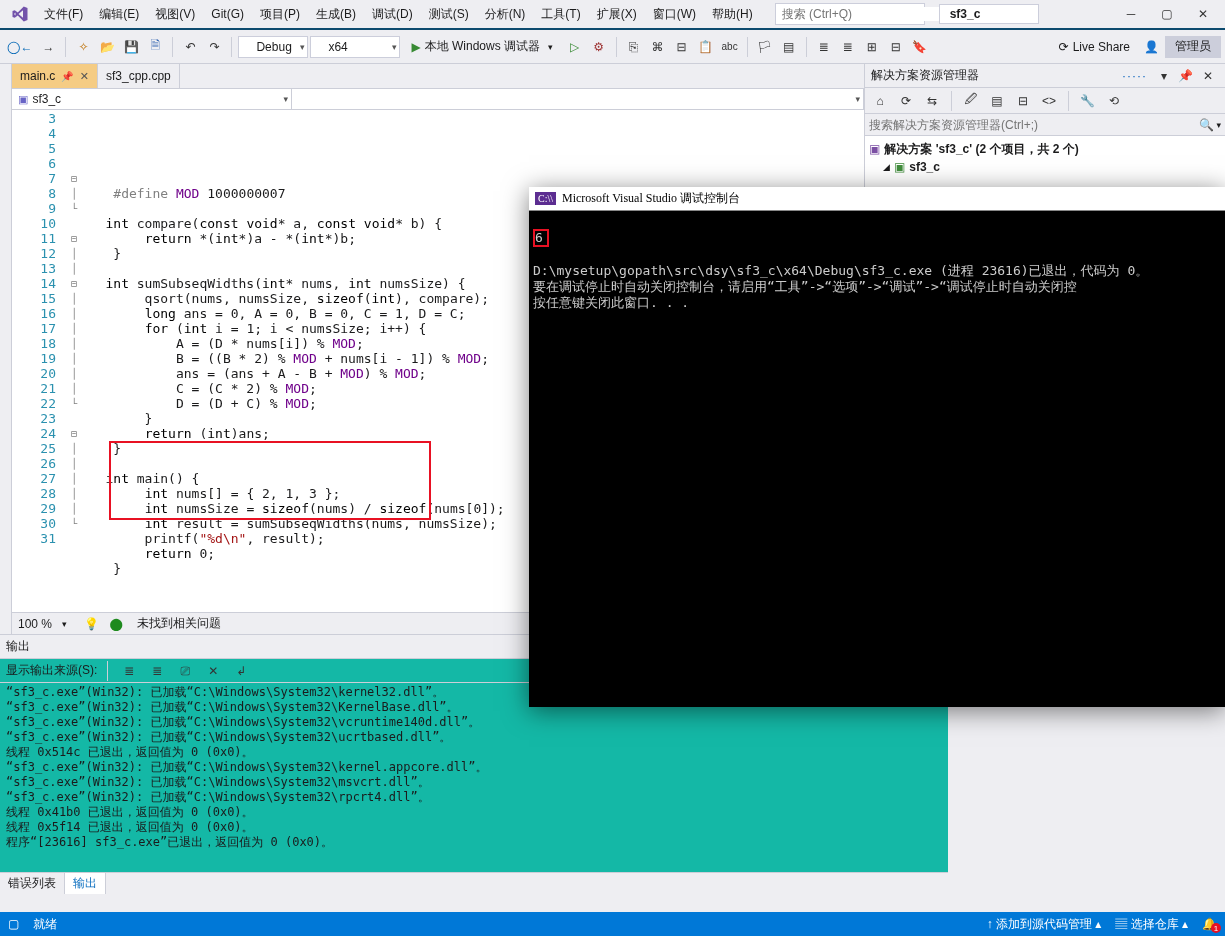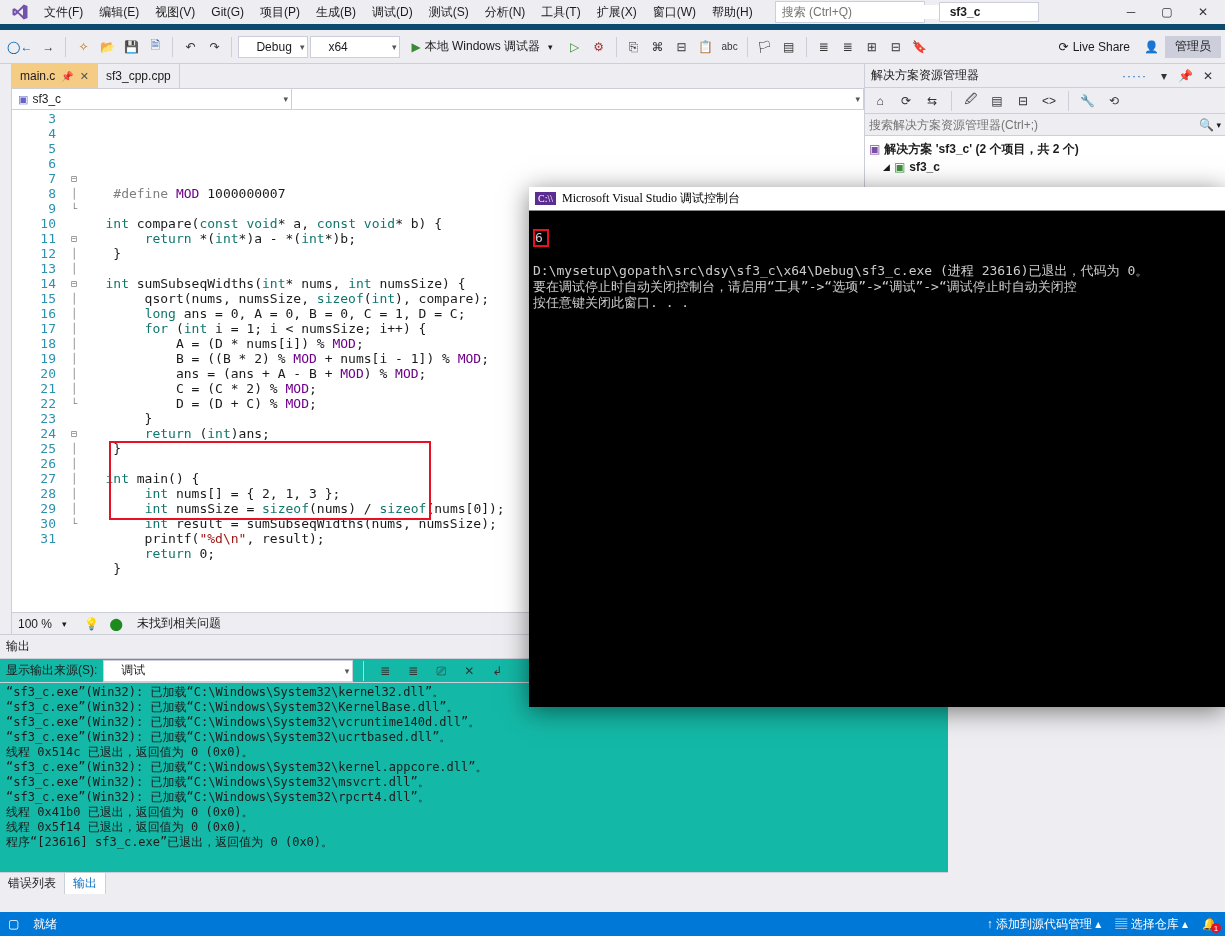--- a/index.html
+++ b/index.html
@@ -1,17 +1,17 @@
 <!DOCTYPE html>
 <html><head>
 <meta charset="utf-8">
 <style>
 * { margin:0; padding:0; box-sizing:border-box; }
 body { font-family:"Microsoft YaHei","Segoe UI",sans-serif; font-size:12px; background:#eeeef2; color:#1b1b1c; overflow:hidden; width:1225px; height:936px; position:relative; }
-.titlebar { display:flex; align-items:center; height:30px; background:#eeeef2; border-bottom:6px solid #0c4a6e; padding:0 4px; }
+.titlebar { display:flex; align-items:center; height:30px; background:#eeeef2; border-bottom:2px solid #0c4a6e; padding:0 4px; }
 .vs-logo { width:20px; height:20px; margin:0 6px; display:flex; align-items:center; justify-content:center; }
 .menuitem { padding:4px 8px; cursor:default; }
 .search-wrap { display:flex; align-items:center; border:1px solid #cccedb; background:#fff; height:22px; width:150px; margin-left:14px; }
 .search-wrap input { border:none; outline:none; flex:1; padding:0 6px; font-size:12px; }
 .search-wrap .sicn { width:18px; display:flex; align-items:center; justify-content:center; color:#555; }
 .proj-box { margin-left:14px; border:1px solid #cccedb; background:#fff; padding:2px 10px; font-weight:bold; min-width:100px; }
 .winbtn { width:36px; height:22px; display:flex; align-items:center; justify-content:center; color:#333; }
 .spacer { flex:1; }
 .toolbar { display:flex; align-items:center; height:34px; background:#eeeef2; border-bottom:1px solid #ccced8; padding:0 4px; gap:2px; }
 .tbtn { min-width:22px; height:22px; display:flex; align-items:center; justify-content:center; color:#333; border:1px solid transparent; padding:0 2px; }
@@ -29,21 +29,21 @@
 .ftab .pin { font-size:10px; }
 .ftab .close { font-size:11px; color:#555; }
 .scoperow { display:flex; height:22px; border-top:1px solid #ccced8; border-bottom:1px solid #ccced8; }
 .scope { flex:1; border-right:1px solid #ccced8; display:flex; align-items:center; padding:0 6px; position:relative; }
 .scope::after { content:"▾"; position:absolute; right:3px; font-size:9px; color:#555; }
 .scope .dicn { color:#6864c6; margin-right:4px; font-size:11px; }
 .codewrap { flex:1; display:flex; font-family:Consolas,monospace; font-size:13px; overflow:hidden; position:relative; }
 .gutter { width:54px; text-align:right; padding-right:10px; color:#2b91af; line-height:15px; padding-top:1px; user-select:none; }
 .foldcol { width:16px; line-height:15px; padding-top:1px; color:#808080; font-size:10px; text-align:center; user-select:none; }
 .code { flex:1; line-height:15px; padding-top:1px; white-space:pre; position:relative; }
-.kw { color:#0f766e; } .mac { color:#6f008a; } .str { color:#a31515; } .pp { color:#808080; }
+.kw { color:#000000; } .mac { color:#6f008a; } .str { color:#a31515; } .pp { color:#808080; }
 .hl-red { border:2px solid #e81123; position:absolute; }
 .statusline { display:flex; align-items:center; height:22px; border-top:1px solid #ccced8; padding:0 6px; gap:10px; background:#eeeef2; font-size:12px; }
 .statusline .ok { color:#1e8a1e; margin-right:4px; }
 .sidecol { width:360px; display:flex; flex-direction:column; background:#eeeef2; }
 .pane-title { display:flex; align-items:center; height:24px; padding:0 6px; background:#eeeef2; border-bottom:1px solid #ccced8; }
 .pane-title .t { flex:1; }
 .pane-title .dots { letter-spacing:1px; color:#005dba; margin:0 6px; }
 .pane-toolbar { display:flex; align-items:center; height:26px; padding:0 4px; gap:4px; border-bottom:1px solid #ccced8; }
 .se-search { display:flex; align-items:center; height:22px; border-bottom:1px solid #ccced8; padding:0 4px; }
 .se-search input { flex:1; border:none; background:transparent; outline:none; font-size:12px; }
@@ -288,21 +288,20 @@
   <div class="out-title">
     <span>输出</span>
     <span class="spacer"></span>
     <span class="dots" style="color:#005dba;letter-spacing:1px">·········</span>
     <span class="tbtn">▾</span>
     <span class="tbtn">📌</span>
     <span class="tbtn">✕</span>
   </div>
   <div class="out-bar">
     <span>显示输出来源(S):</span>
-    <div class="tsel" style="width:250px">调试</div>
     <span class="tsep"></span>
     <span class="tbtn">≣</span>
     <span class="tbtn">≣</span>
     <span class="tbtn">⎚</span>
     <span class="tbtn">✕</span>
     <span class="tbtn">↲</span>
   </div>
   <div class="out-txt" id="outtxt"><div>“sf3_c.exe”(Win32): 已加载“C:\Windows\System32\kernel32.dll”。</div><div>“sf3_c.exe”(Win32): 已加载“C:\Windows\System32\KernelBase.dll”。</div><div>“sf3_c.exe”(Win32): 已加载“C:\Windows\System32\vcruntime140d.dll”。</div><div>“sf3_c.exe”(Win32): 已加载“C:\Windows\System32\ucrtbased.dll”。</div><div>线程 0x514c 已退出，返回值为 0 (0x0)。</div><div>“sf3_c.exe”(Win32): 已加载“C:\Windows\System32\kernel.appcore.dll”。</div><div>“sf3_c.exe”(Win32): 已加载“C:\Windows\System32\msvcrt.dll”。</div><div>“sf3_c.exe”(Win32): 已加载“C:\Windows\System32\rpcrt4.dll”。</div><div>线程 0x41b0 已退出，返回值为 0 (0x0)。</div><div>线程 0x5f14 已退出，返回值为 0 (0x0)。</div><div>程序“[23616] sf3_c.exe”已退出，返回值为 0 (0x0)。</div></div>
   <div class="bottom-tabs">
     <div class="btab">错误列表</div>

